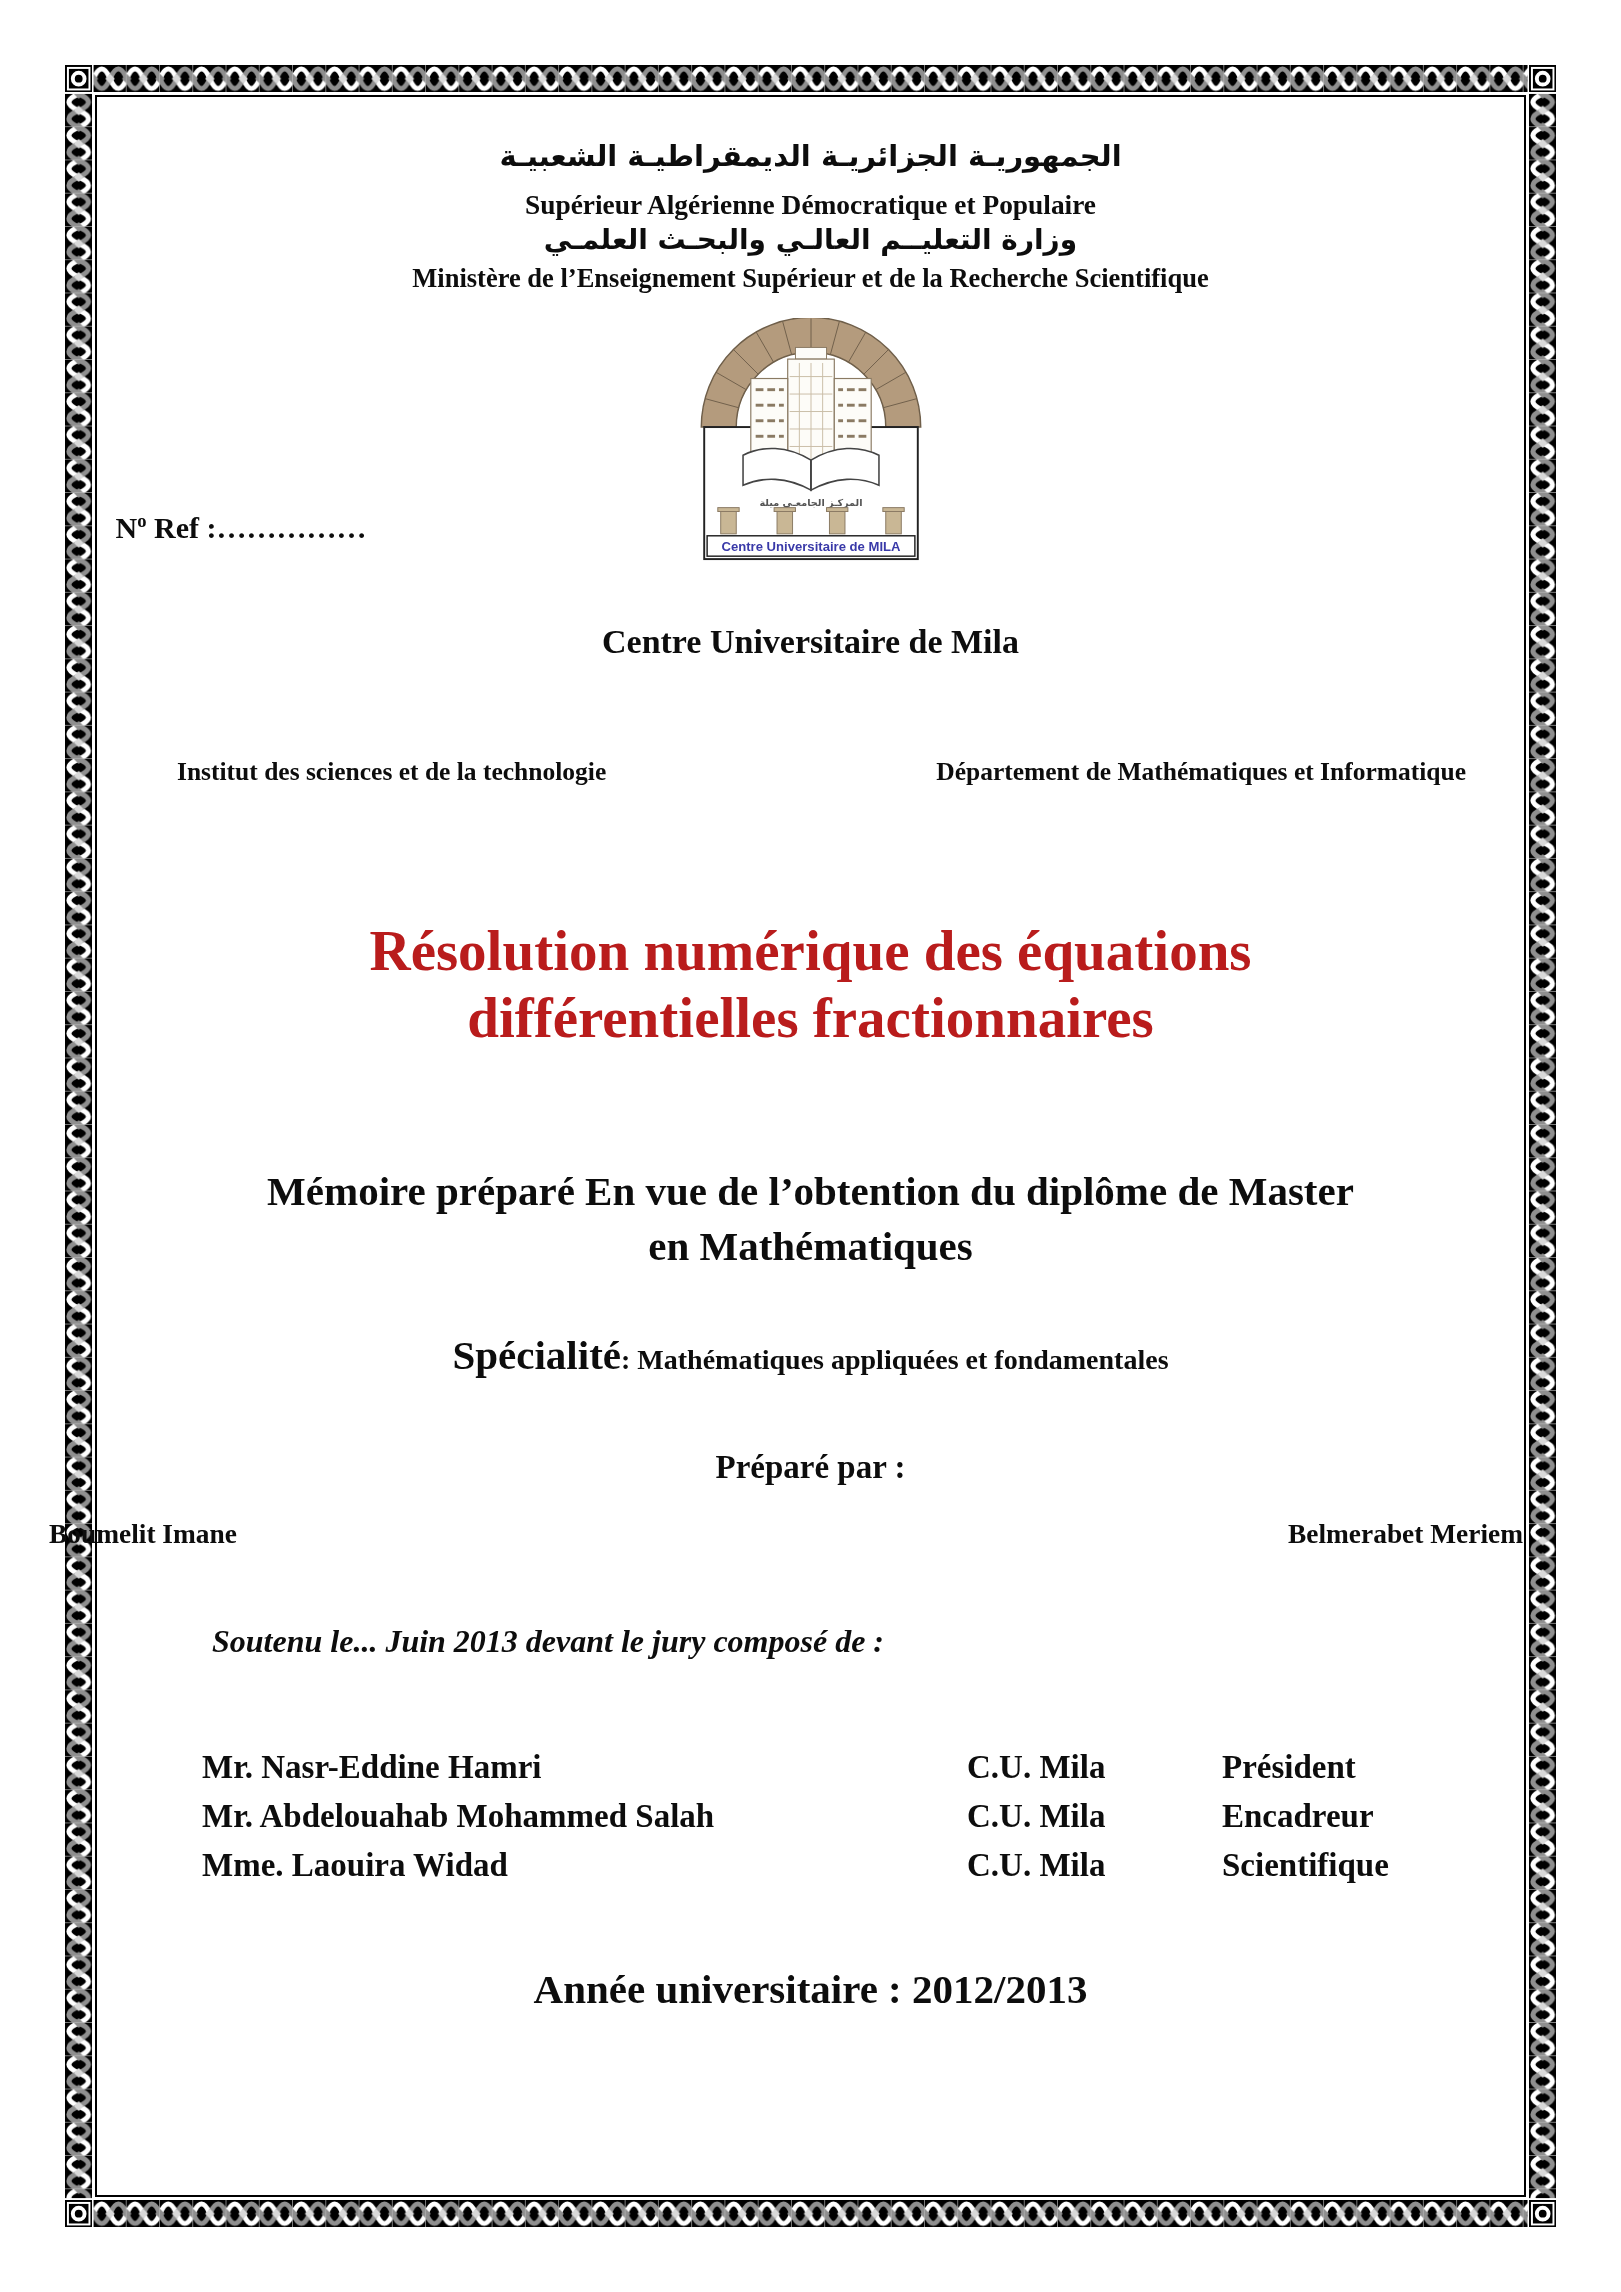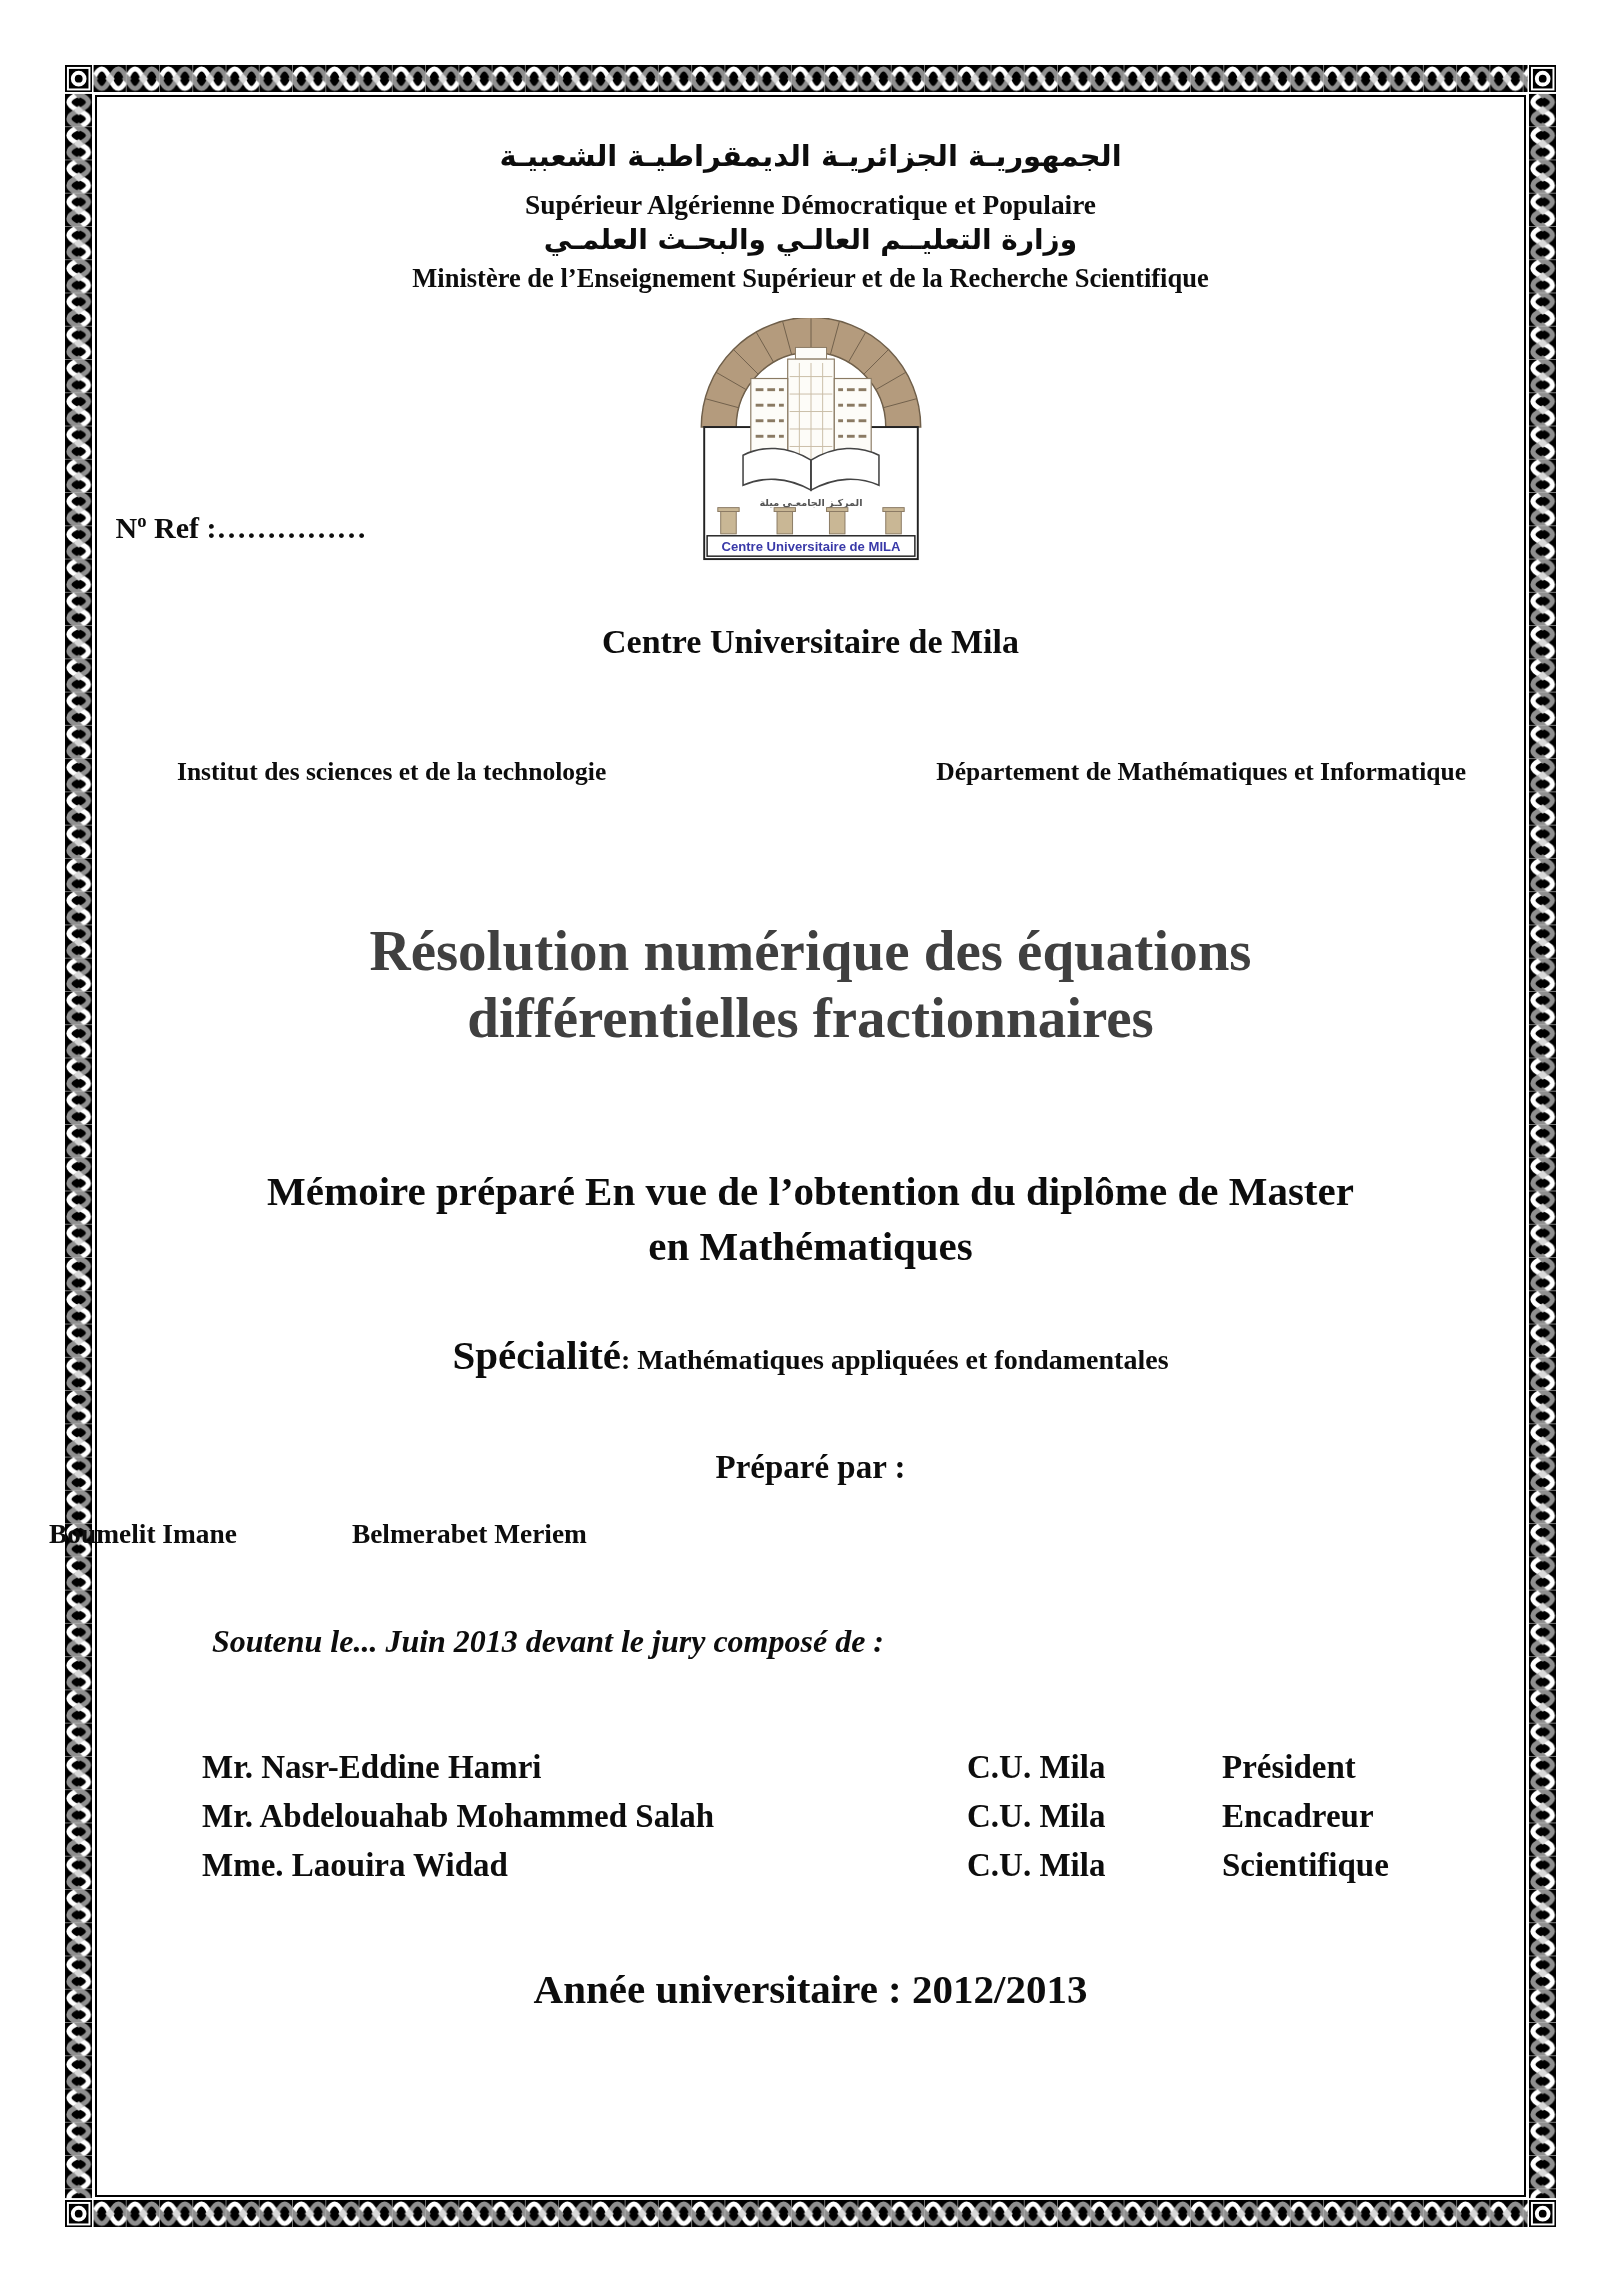--- a/index.html
+++ b/index.html
@@ -28,21 +28,21 @@
   .university-name { top:525px; font-size:34px; }
   .inst-row { position:absolute; top:659px; left:16px; right:0; display:flex;
               justify-content:space-between; padding:0 57px 0 63px; font-size:25.5px; font-weight:bold; }
   .thesis-title { top:819px; font-size:57px; line-height:1.18; font-weight:bold; color:#7030A0; }
   .degree { top:1066px; font-size:41px; line-height:1.35; font-weight:bold; }
   .specialty { top:1233px; font-weight:bold; }
   .specialty .lg { font-size:41px; }
   .specialty .sm { font-size:28px; }
   .prepared-label { top:1351px; font-size:33px; font-weight:bold; }
   .authors-row { position:absolute; top:1421px; left:-49px; right:0; display:flex;
-                 justify-content:flex-start; gap:115px; font-size:27.4px; font-weight:bold; }
+                 justify-content:space-between; gap:115px; font-size:27.4px; font-weight:bold; }
   .defense-intro { position:absolute; top:1525px; left:114px; right:0; text-align:left;
                    font-size:32px; font-weight:bold; font-style:italic; }
   .jury { position:absolute; top:1645px; left:104px; right:39px; font-size:33px; font-weight:bold; }
   .jury-row { display:grid; grid-template-columns:765px 255px auto; line-height:49px; }
   .jury-row .cell { text-align:left; }
   .academic-year { top:1867px; font-size:41px; }
 </style>
 </head>
 <body>
 
@@ -200,21 +200,21 @@
 
     <div class="ref-line"><span>N</span><sup>o</sup><span> Ref :……………</span></div>
 
     <div class="blk b university-name">Centre Universitaire de Mila</div>
 
     <div class="inst-row">
       <span>Institut des sciences et de la technologie</span>
       <span>Département  de Mathématiques et Informatique</span>
     </div>
 
-    <div class="blk thesis-title" style="color: #404040;">
+    <div class="blk thesis-title" style="color: #b91c1c;">
       <div>Résolution numérique des équations</div>
       <div>différentielles fractionnaires</div>
     </div>
 
     <div class="blk specialty">
       <span class="lg">Spécialité</span><span class="sm">: Mathématiques appliquées et fondamentales</span>
     </div>
 
     <div class="blk degree">
       <div>Mémoire préparé  En vue de l’obtention du diplôme de Master</div>

